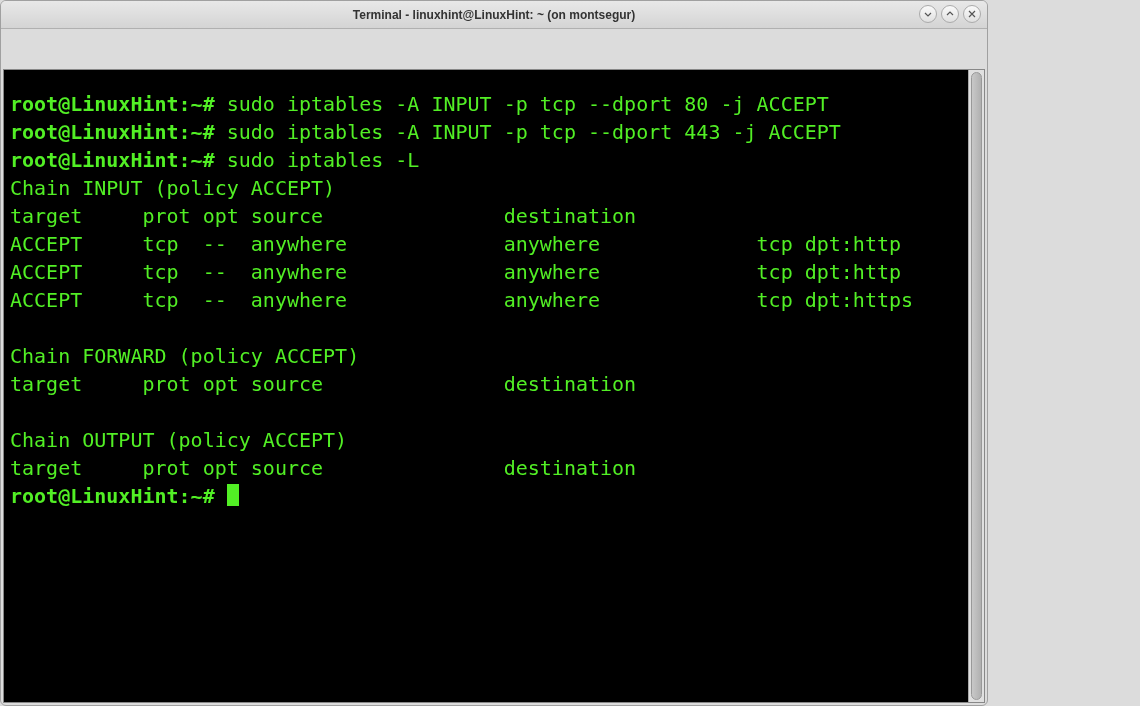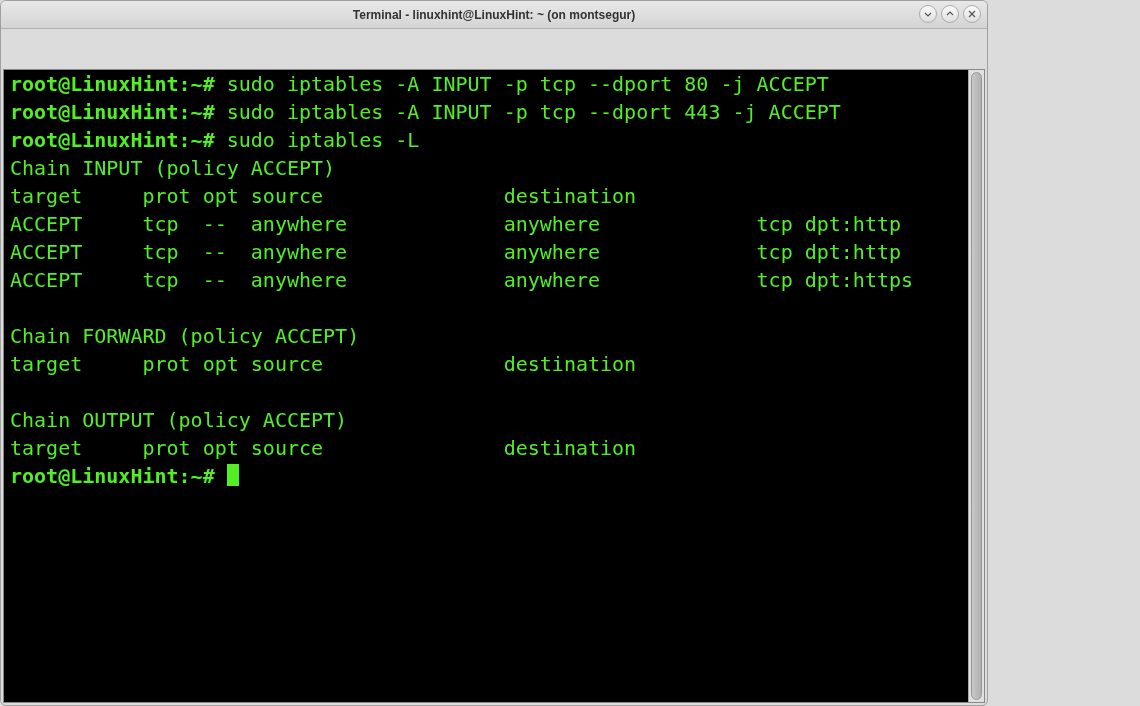--- a/index.html
+++ b/index.html
@@ -62,21 +62,21 @@
     .terminal-body {
       flex: 1;
       background: #000;
       display: flex;
       position: relative;
       margin: 2px;
       border: 1px solid #888;
     }
     .terminal-content {
       flex: 1;
-      padding: 0 6px;
+      padding: 20px 6px;
       font-family: "DejaVu Sans Mono", "Liberation Mono", monospace;
       font-size: 20px;
       line-height: 28px;
       color: #52ef25;
       white-space: pre;
       overflow: hidden;
     }
     .prompt-bold {
       font-weight: bold;
     }

